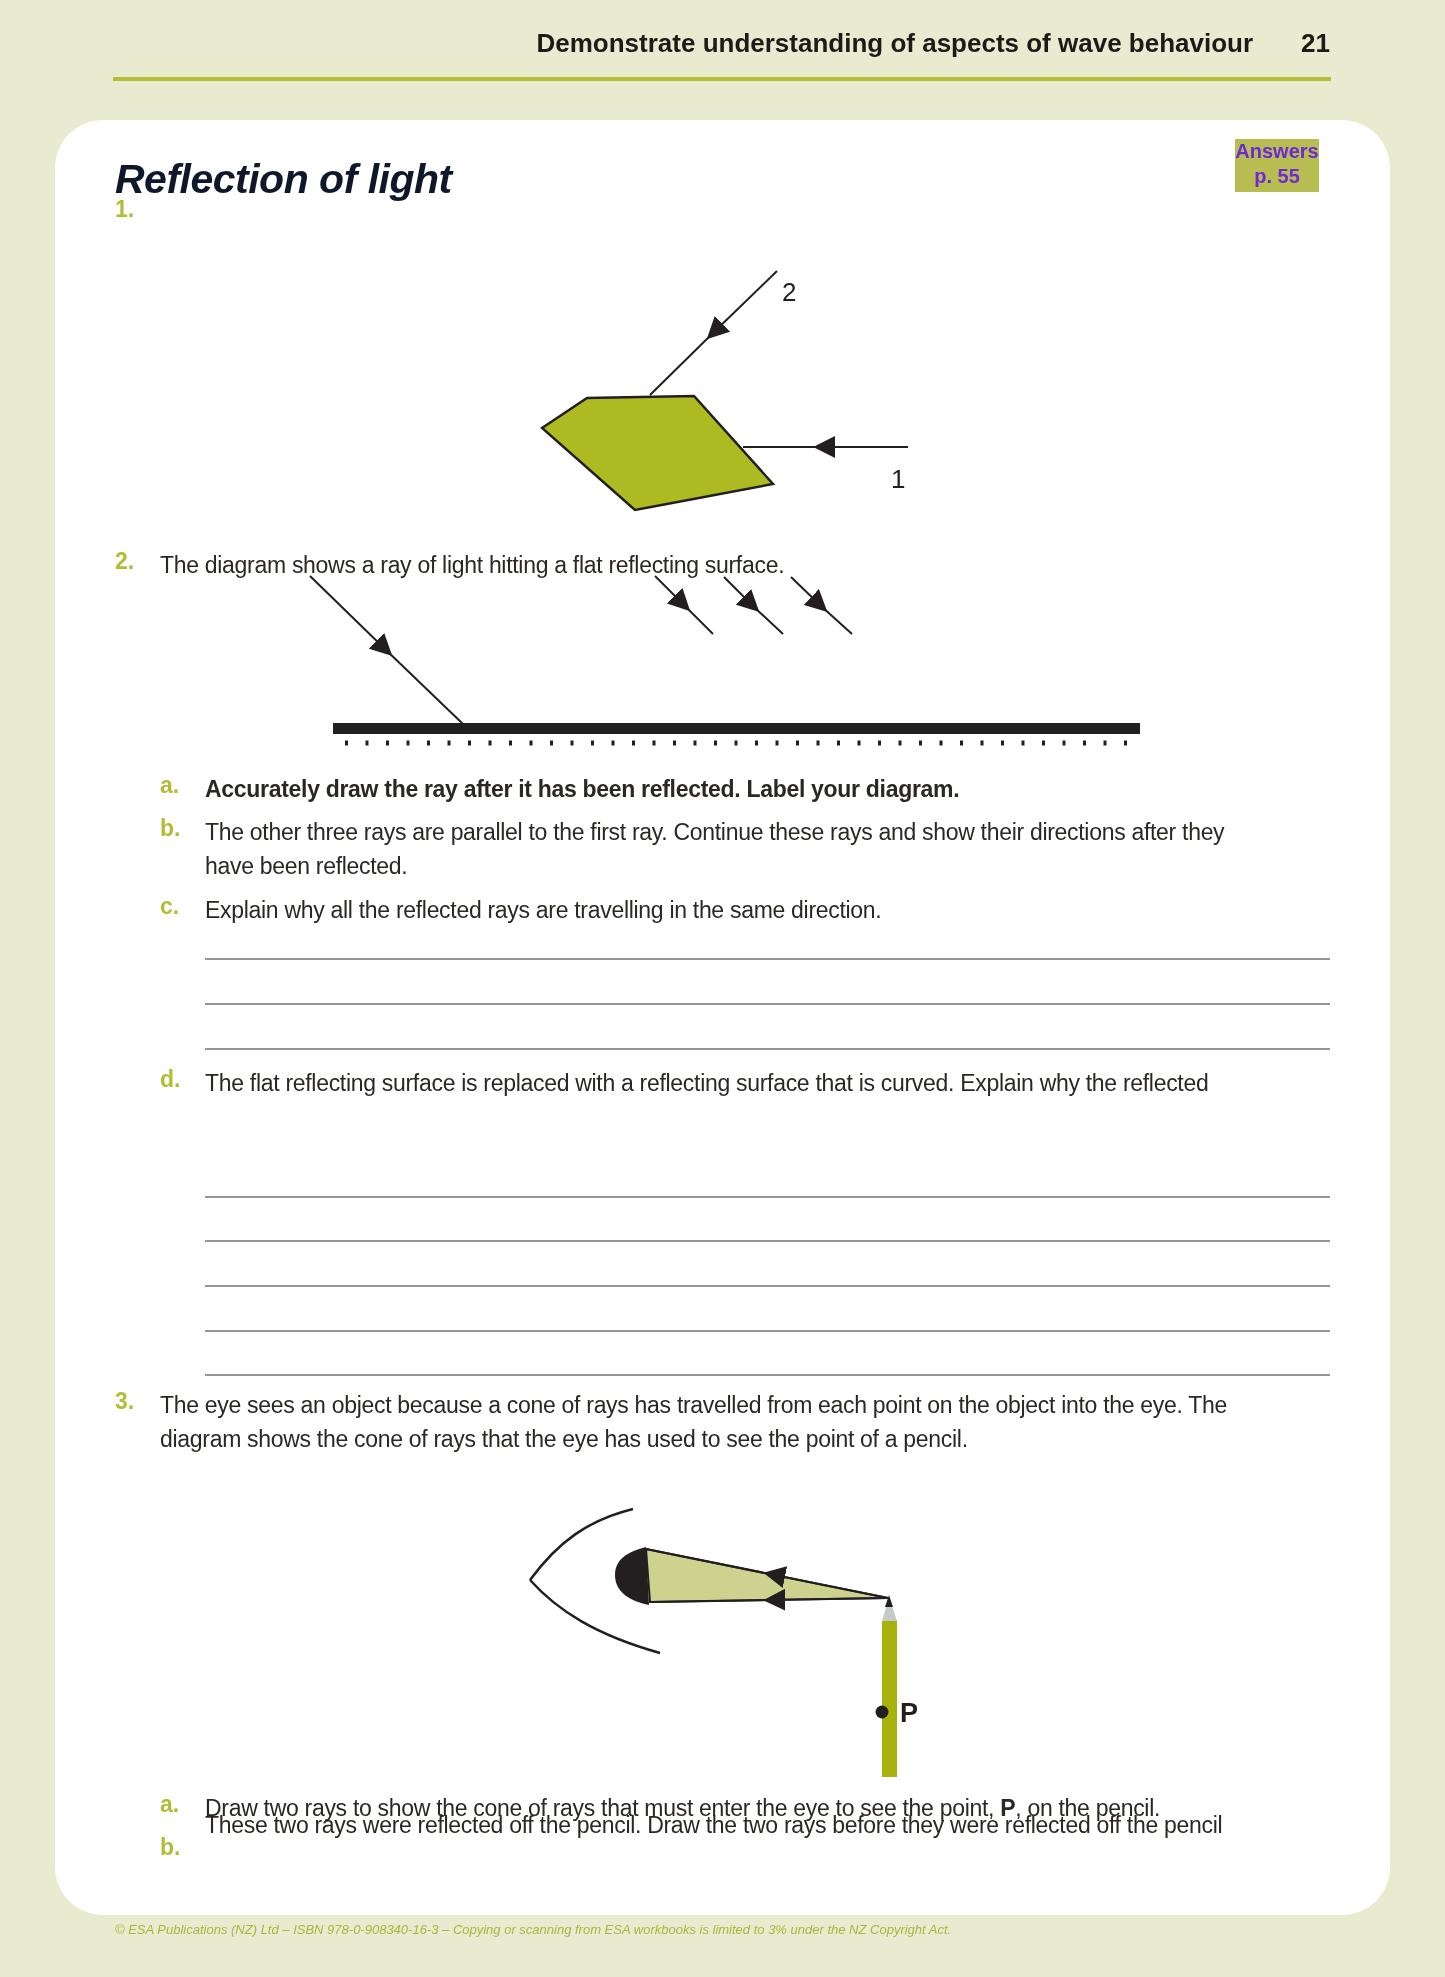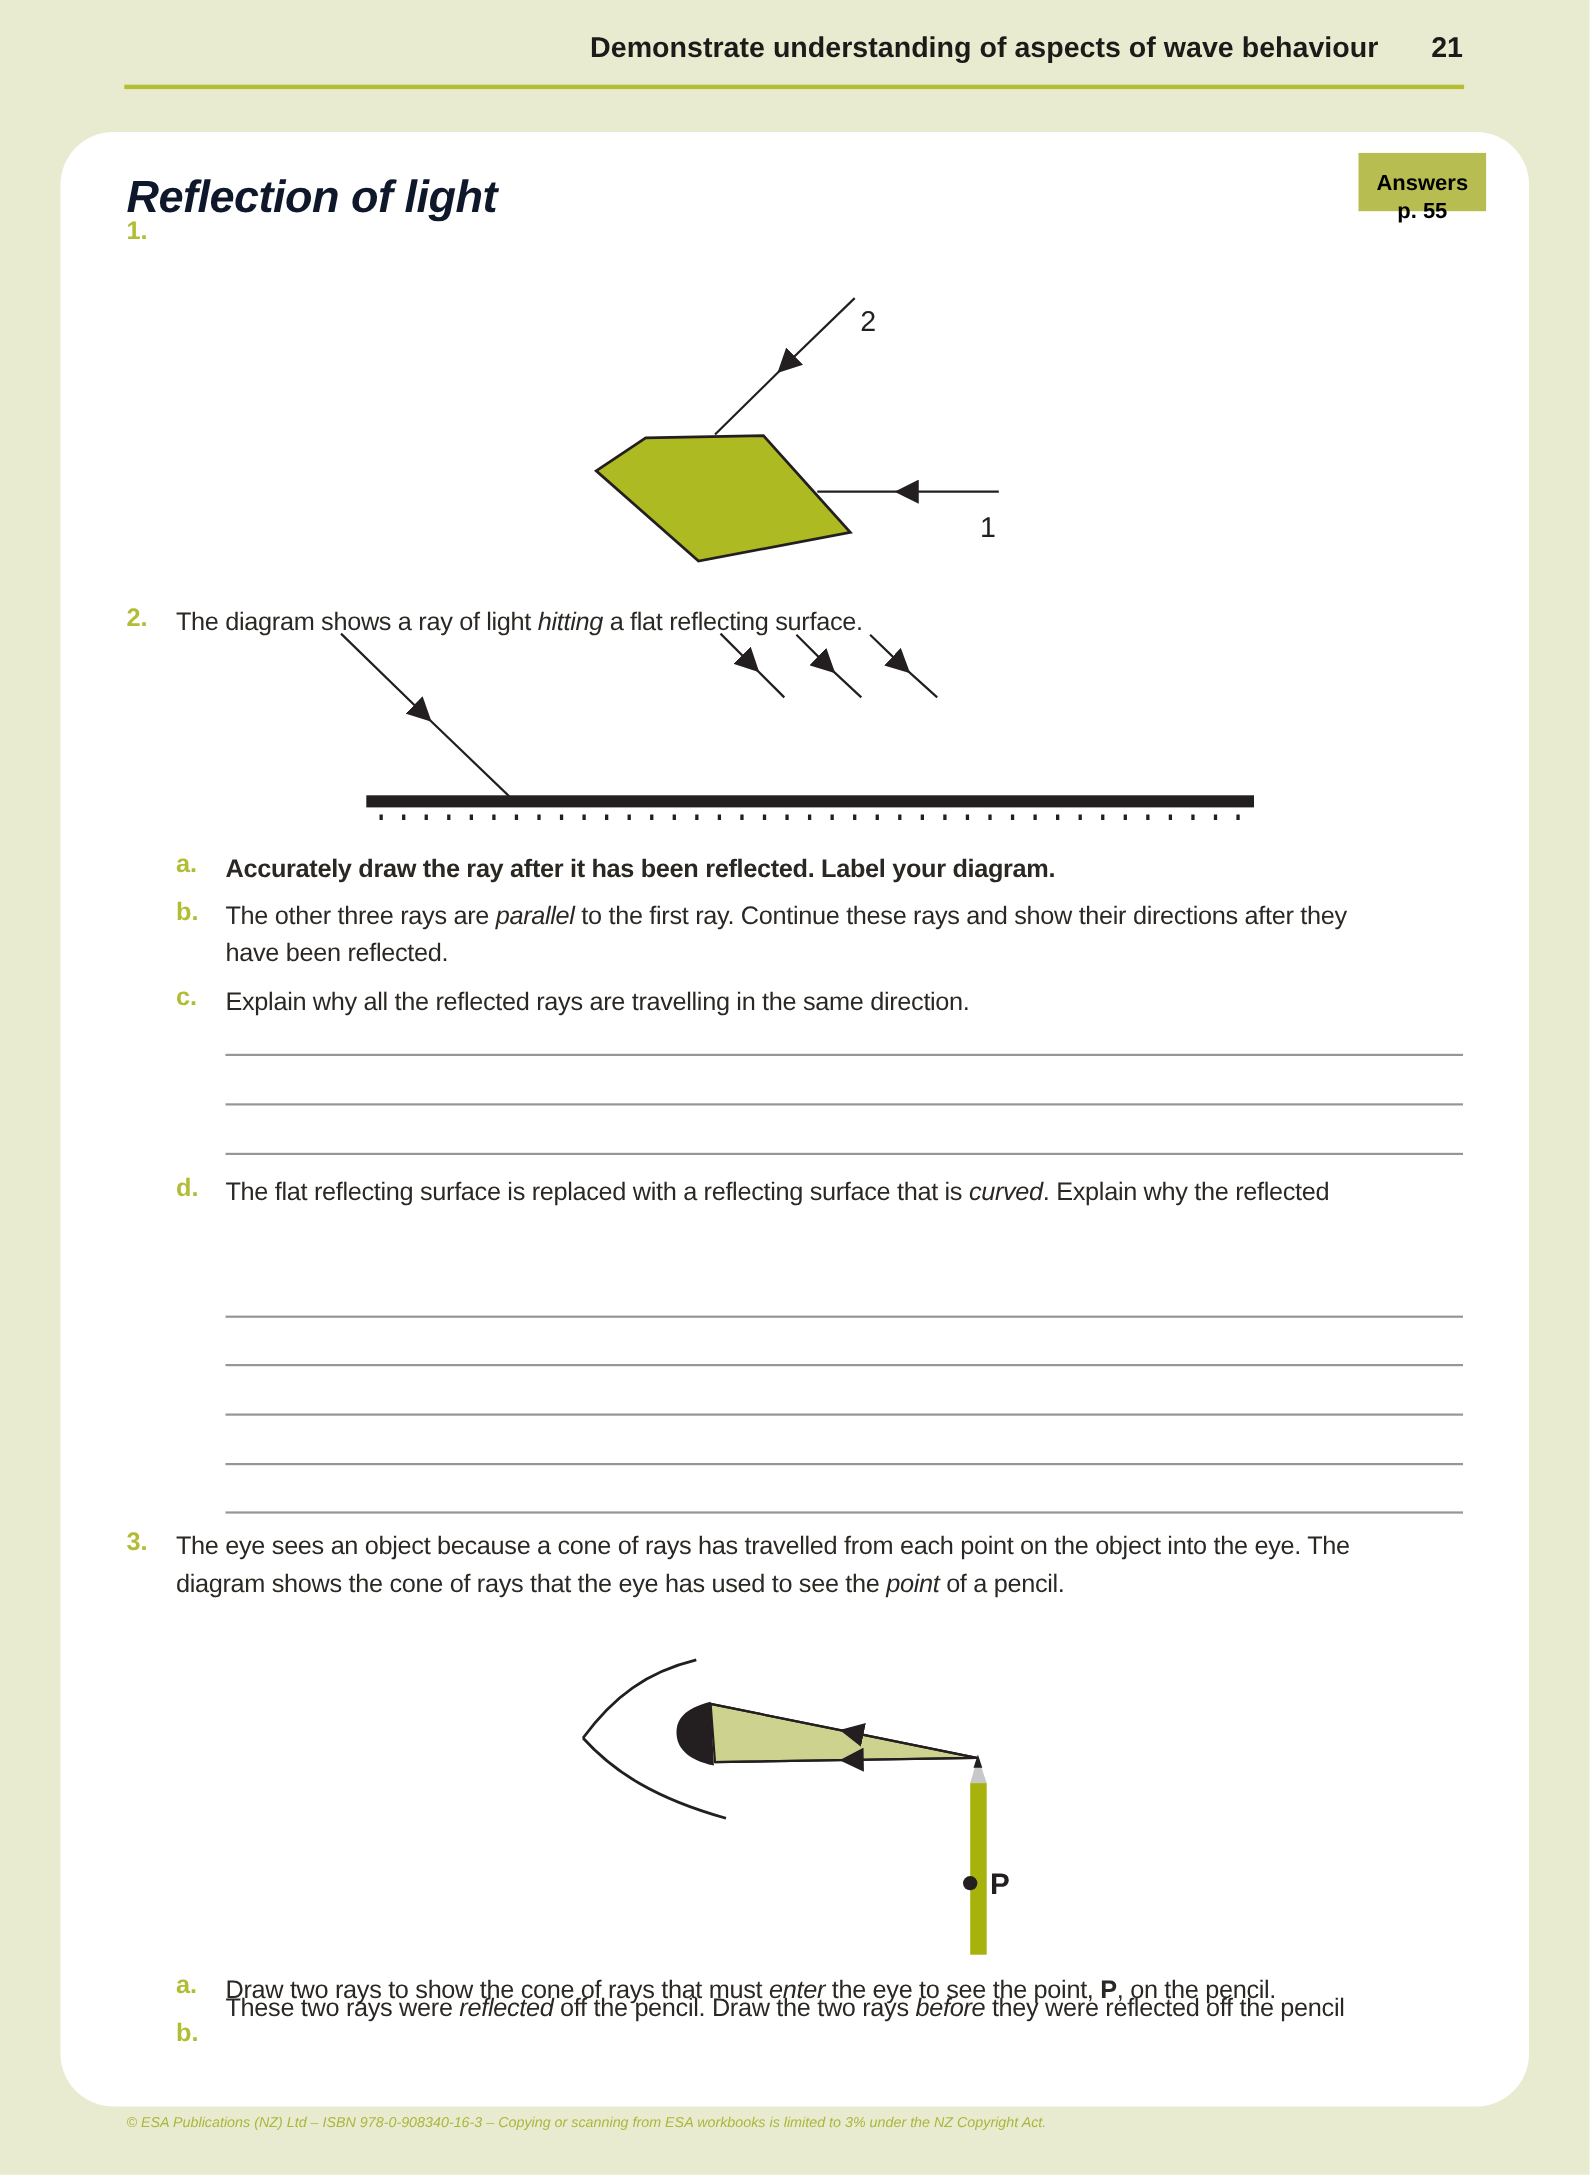--- a/index.html
+++ b/index.html
@@ -30,36 +30,36 @@
     top: 120px; left: 55px; width: 1335px; height: 1795px;
     background: #ffffff; border-radius: 48px;
   }
 
   .ws-title {
     top: 128px; left: 115px;
     font-size: 41px; font-weight: 700; font-style: italic;
     color: #0f172a; letter-spacing: -0.5px; margin-top: 28px;
   }
   .badge {
-    top: 139px; left: 1235px; width: 116px; height: 53px;
-    background: #b7bd51; color: #000000;
+    top: 139px; left: 1235px; width: 84px; height: 53px;
+    background: #b7bd51; color: #6d28d9;
     font-size: 20px; font-weight: 700;
-    text-align: center; line-height: 25px; padding-top: 16px;
+    text-align: center; line-height: 25px; padding-top: 0;
     box-sizing: border-box;
   }
 
   .qnum, .subletter {
     color: #b2bc35; font-weight: 700; font-size: 23px;
   }
   .qtext {
     font-size: 23px; color: #2b2824; letter-spacing: -0.3px;
     line-height: 34px;
   }
   .nowrap { white-space: nowrap; }
-  .it { font-style: italic; }
+  .it { }
   .bd { font-weight: 700; }
 
   .rule {
     height: 0; border-top: 2px solid #94969a; width: 1125px; left: 205px;
   }
 
   .footer {
     top: 1922px; left: 115px;
     font-size: 13px; font-style: italic; color: #a9b73b;
     letter-spacing: 0px; white-space: nowrap;

